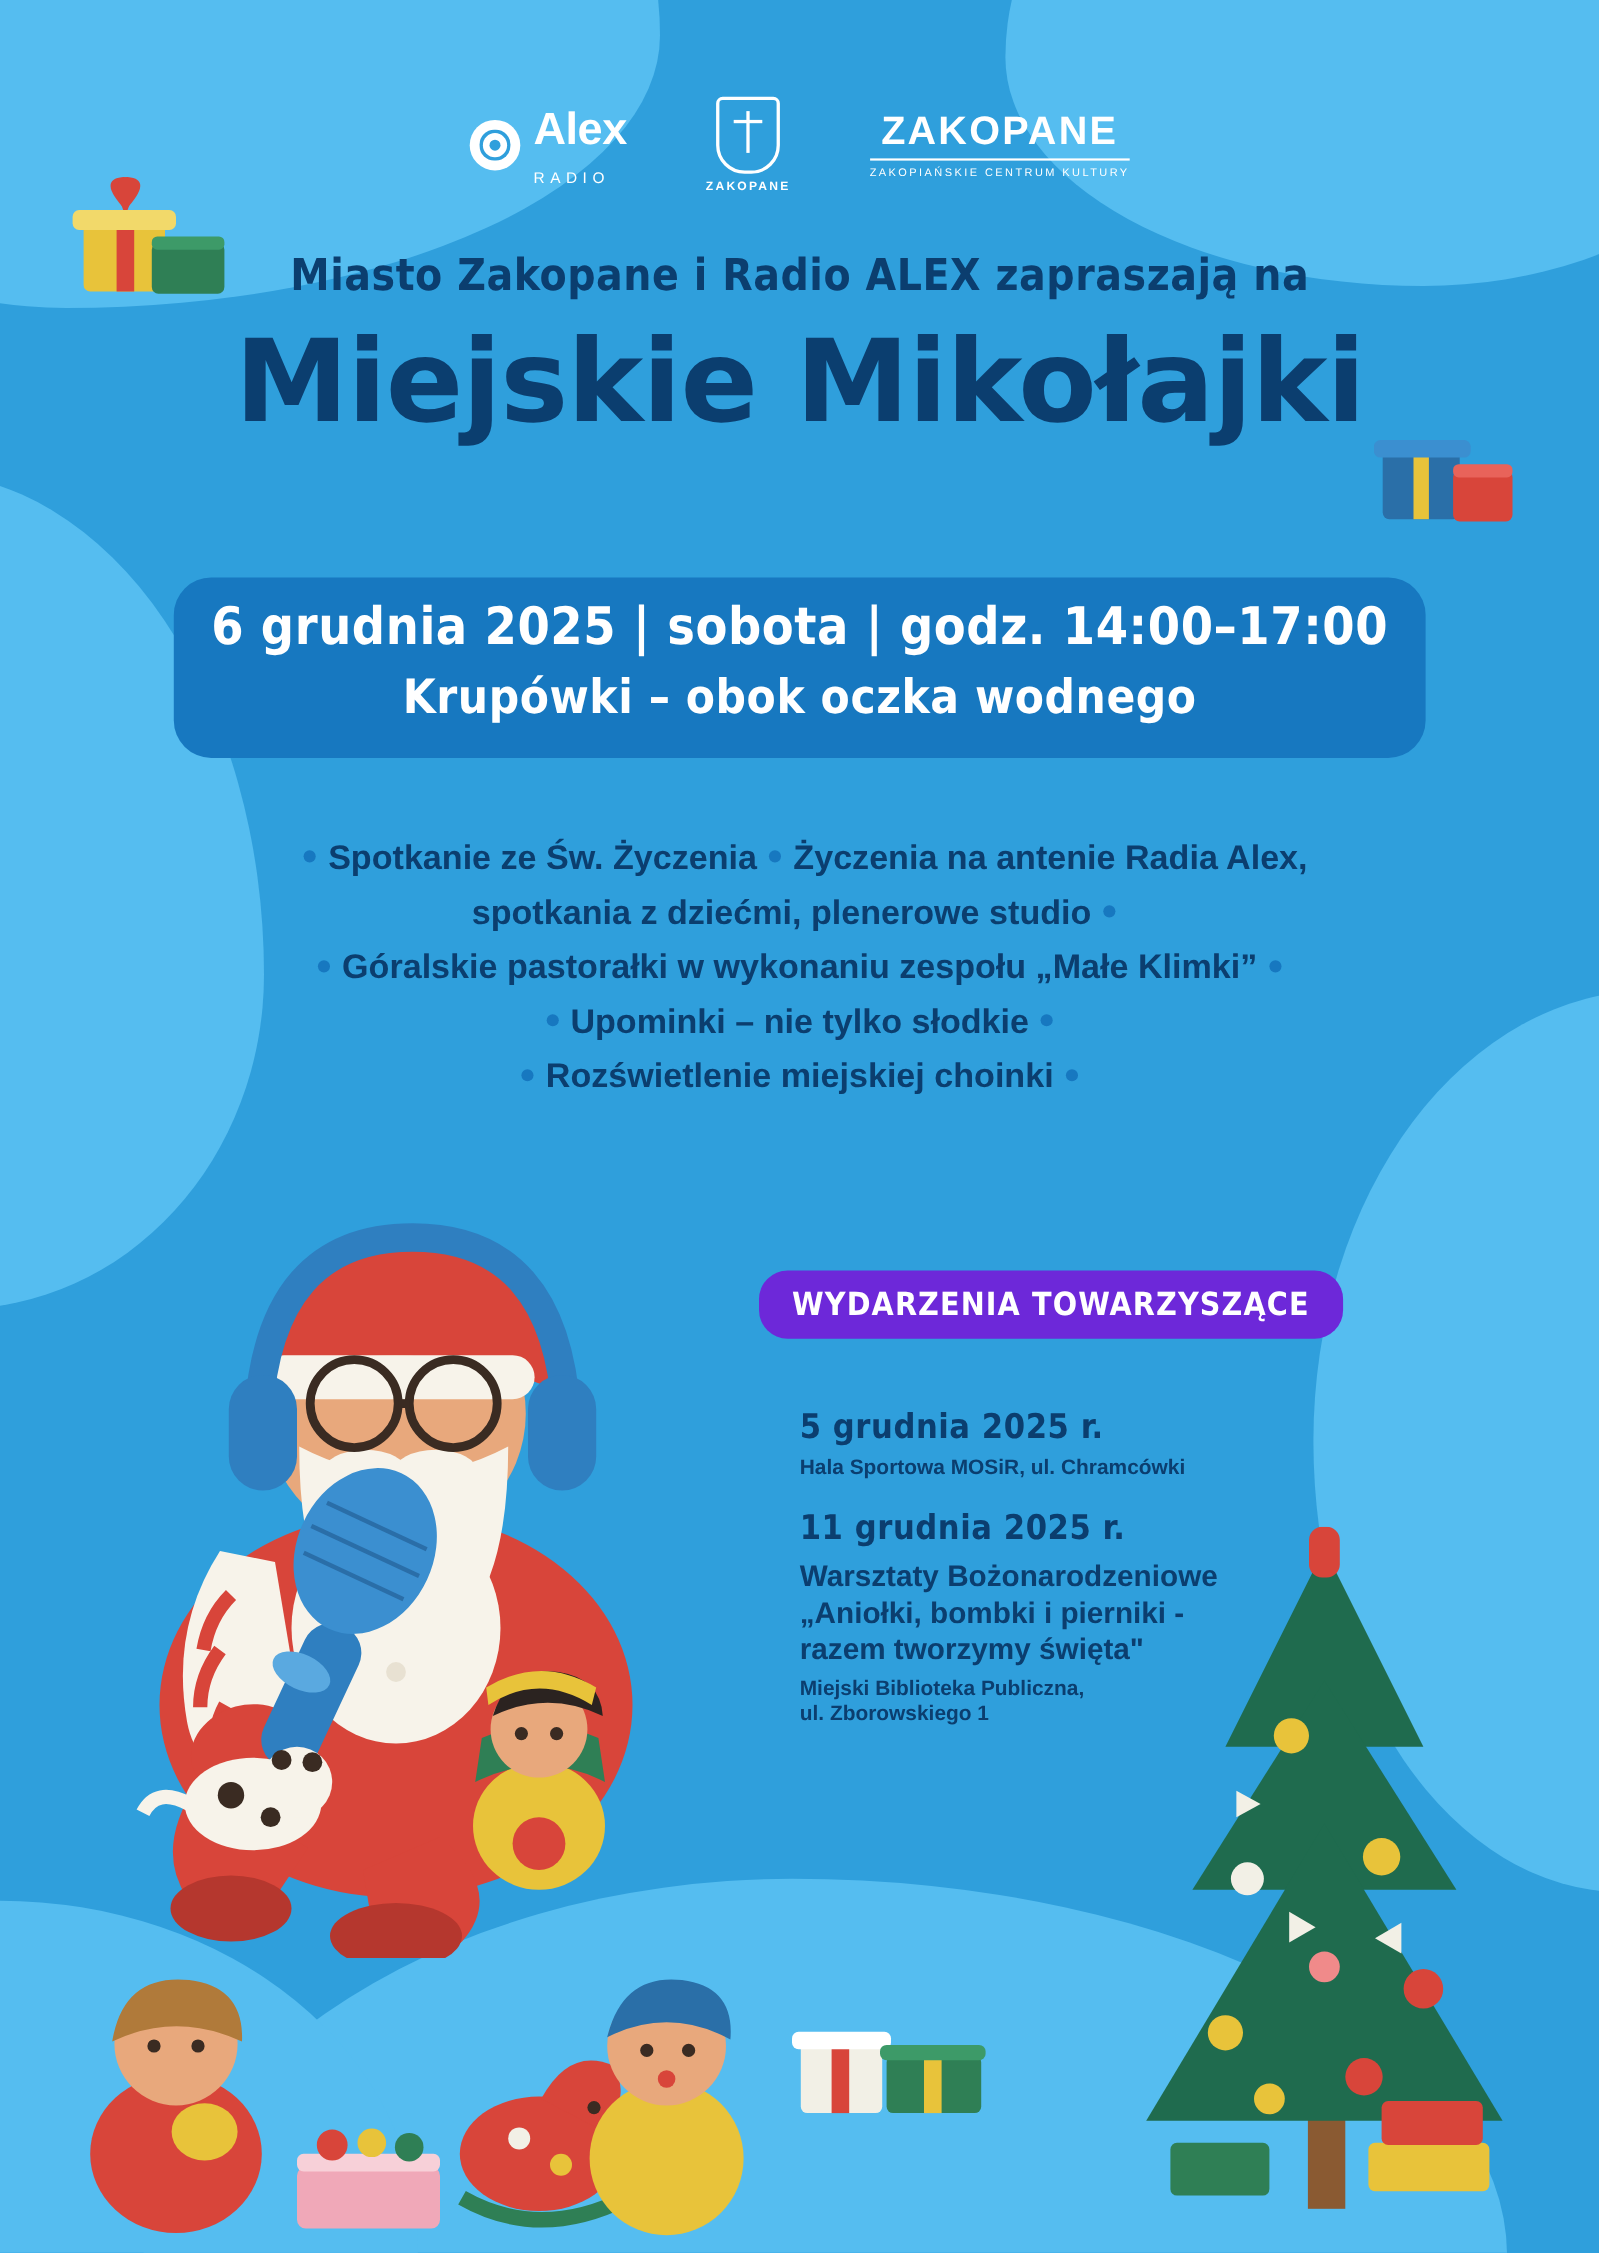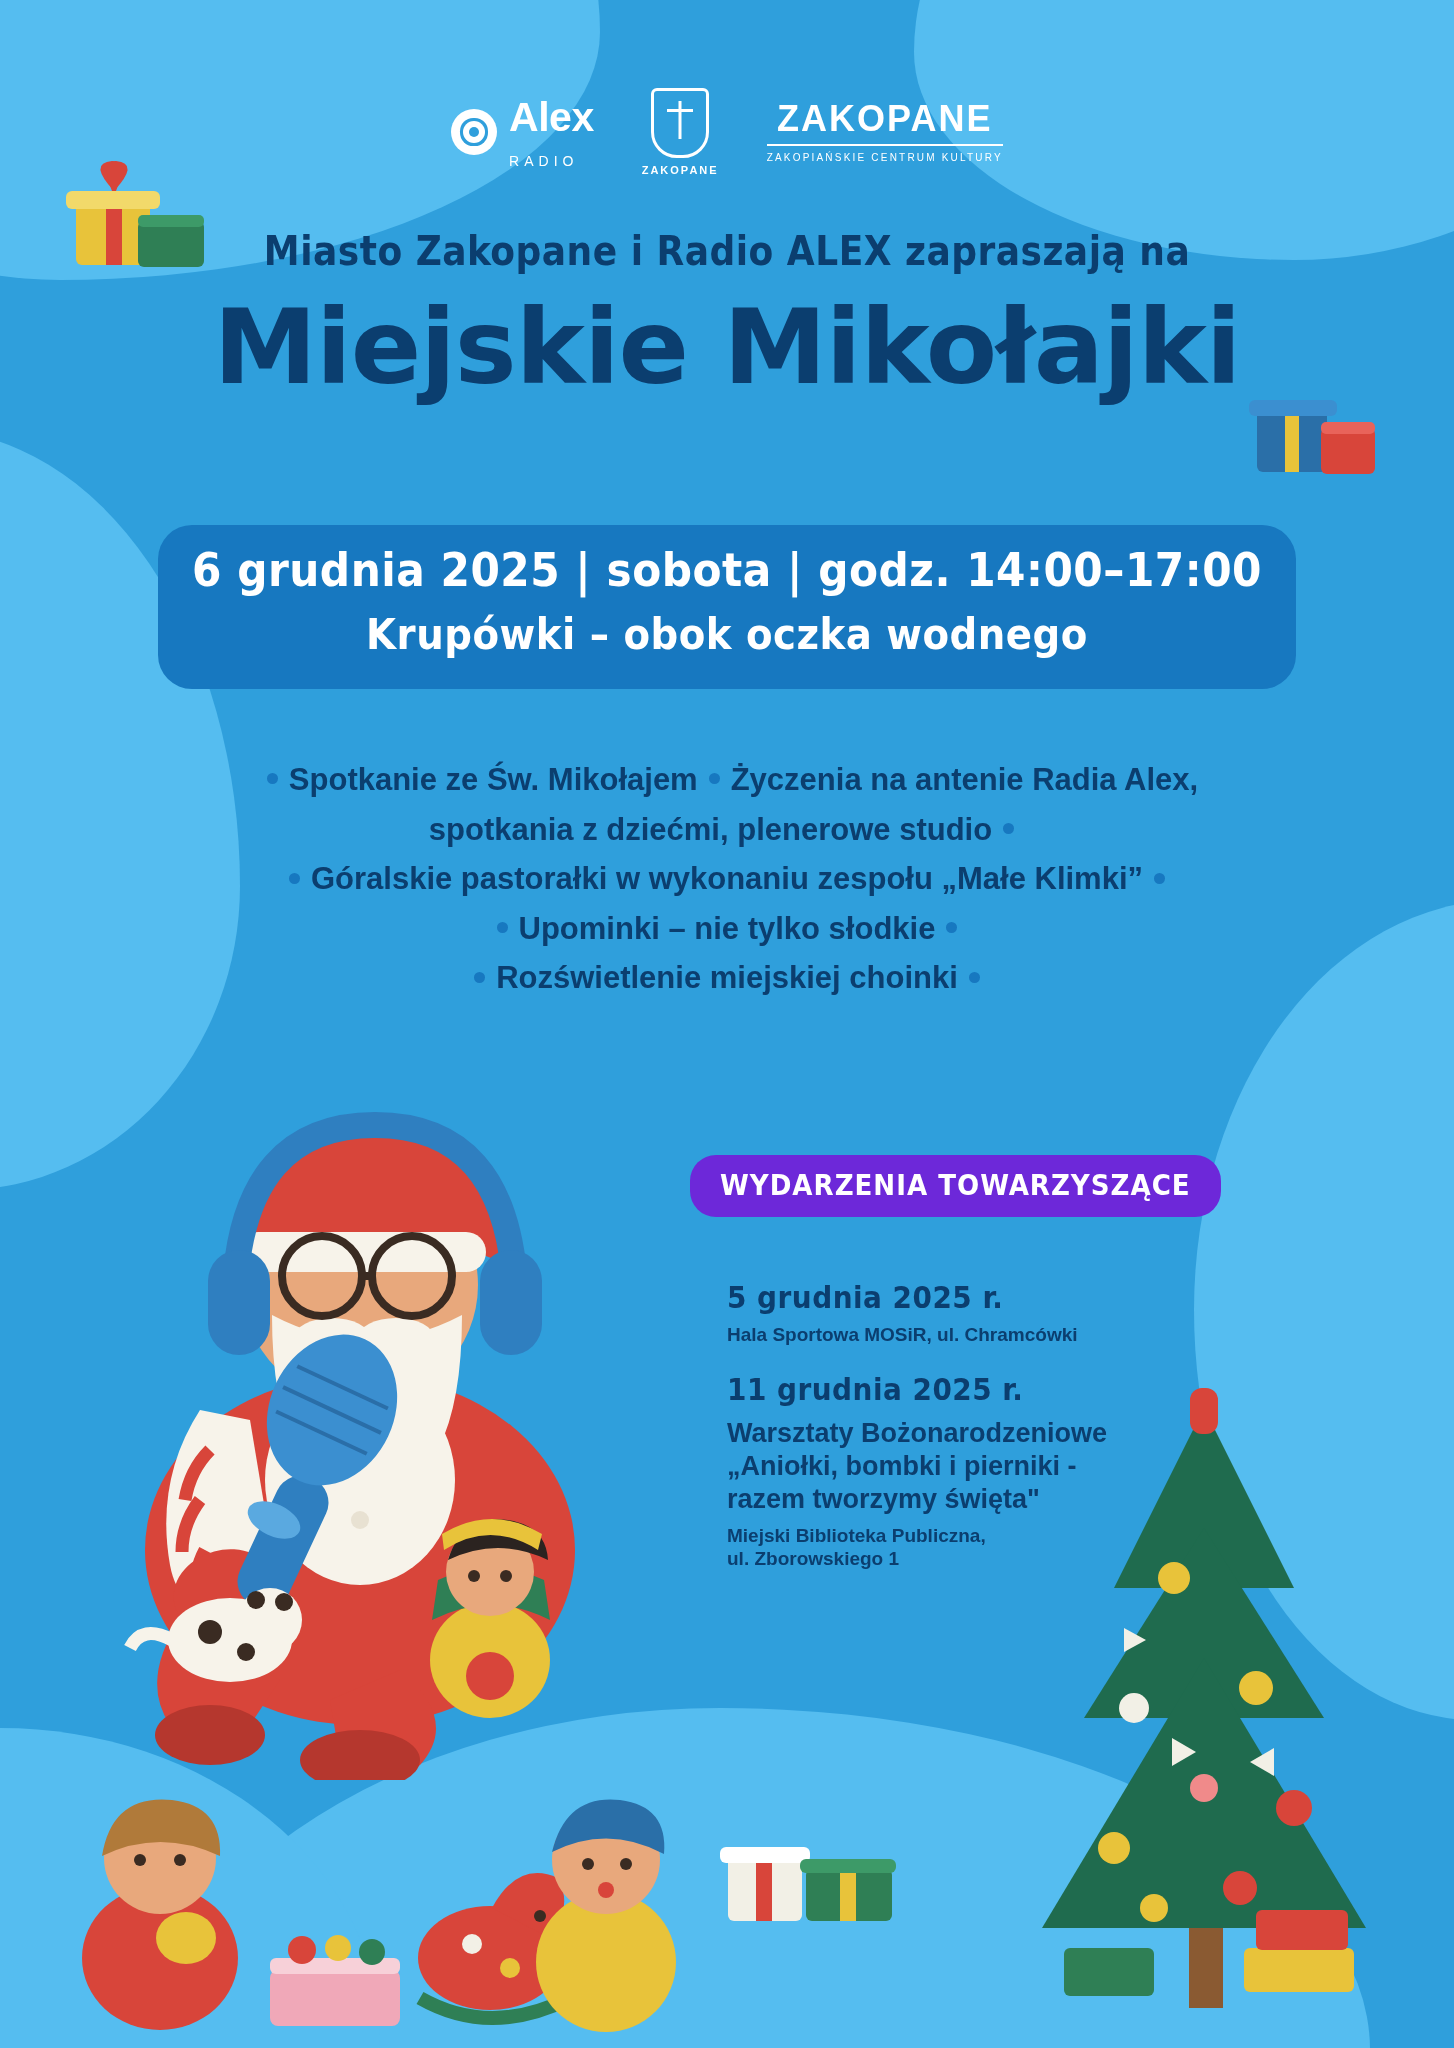--- a/index.html
+++ b/index.html
@@ -62,21 +62,21 @@
 
   
   .logos {
     position: absolute;
     top: 88px;
     left: 0;
     width: 100%;
     display: flex;
     justify-content: center;
     align-items: center;
-    gap: 48px;
+    gap: 72px;
     z-index: 6;
   }
   .logo-alex {
     display: flex;
     align-items: center;
     gap: 12px;
     color: #ffffff;
   }
   .logo-alex .mark {
     width: 46px; height: 46px;
@@ -363,21 +363,21 @@
   <div class="kicker">Miasto Zakopane i Radio ALEX zapraszają na</div>
   <div class="title">Miejskie Mikołajki</div>
 
   <div class="band">
     <div class="line1">6 grudnia 2025  | sobota | godz. 14:00–17:00</div>
     <div class="line2">Krupówki – obok oczka wodnego</div>
   </div>
 
   <div class="bullets">
     <div class="row">
-      <span class="dot"></span><span>Spotkanie ze Św. Mikołajem</span><span class="dot"></span><span>Życzenia na antenie Radia Alex,</span>
+      <span class="dot"></span><span>Spotkanie ze Św. Życzenia</span><span class="dot"></span><span>Życzenia na antenie Radia Alex,</span>
     </div>
     <div class="row">
       <span>spotkania z dziećmi, plenerowe studio</span><span class="dot"></span>
     </div>
     <div class="row">
       <span class="dot"></span><span>Góralskie pastorałki w wykonaniu zespołu „Małe Klimki”</span><span class="dot"></span>
     </div>
     <div class="row">
       <span class="dot"></span><span>Upominki – nie tylko słodkie</span><span class="dot"></span>
     </div>

